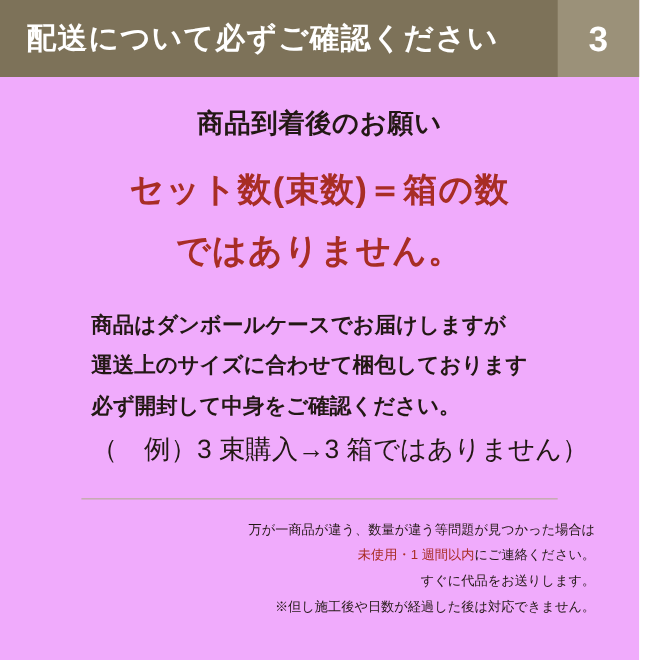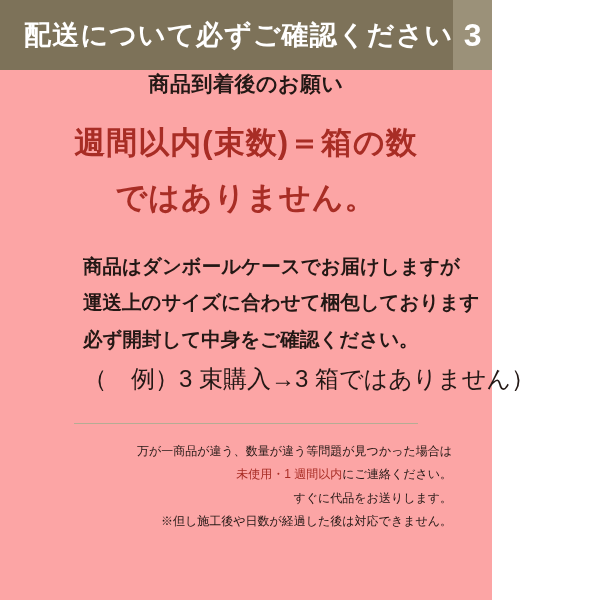--- a/index.html
+++ b/index.html
@@ -9,23 +9,23 @@
   body {
     width: 600px;
     height: 600px;
     background: #ffffff;
     font-family: "Liberation Sans", sans-serif;
     color: #231815;
     overflow: hidden;
   }
   .page {
     position: relative;
-    width: 492px;
+    width: 581px;
     height: 600px;
-    background: #fca5a5;
+    background: #f0abfc;
     box-sizing: border-box;
   }
 
   
   .header {
     position: relative;
     height: 70px;
     background: #7d7259;
     display: flex;
     align-items: center;
@@ -55,22 +55,23 @@
   }
 
   
   .body-wrap {
     padding: 0 30px;
     box-sizing: border-box;
   }
 
   .subtitle {
     text-align: center;
-    font-size: 21px;
+    font-size: 24px;
     font-weight: bold;
+    margin-top: 26px;
     letter-spacing: 0.5px;
     color: #231815;
   }
 
   .headline {
     color: #a82d25;
     font-weight: bold;
     text-align: center;
     letter-spacing: 1px;
   }
@@ -133,21 +134,21 @@
   <div class="header">
     <div class="header-title">配送について必ずご確認ください</div>
     <div class="header-number">3</div>
   </div>
 
   <div class="body-wrap">
 
     <div class="subtitle">商品到着後のお願い</div>
 
     <div class="headline">
-      <div class="headline-line1">週間以内(束数)＝箱の数</div>
+      <div class="headline-line1">セット数(束数)＝箱の数</div>
       <div class="headline-line2">ではありません。</div>
     </div>
 
     <div class="para">
       <div class="line">商品はダンボールケースでお届けしますが</div>
       <div class="line">運送上のサイズに合わせて梱包しております</div>
       <div class="line">必ず開封して中身をご確認ください。</div>
       <div class="line example">（　例）3 束購入→3 箱ではありません）</div>
     </div>
 

